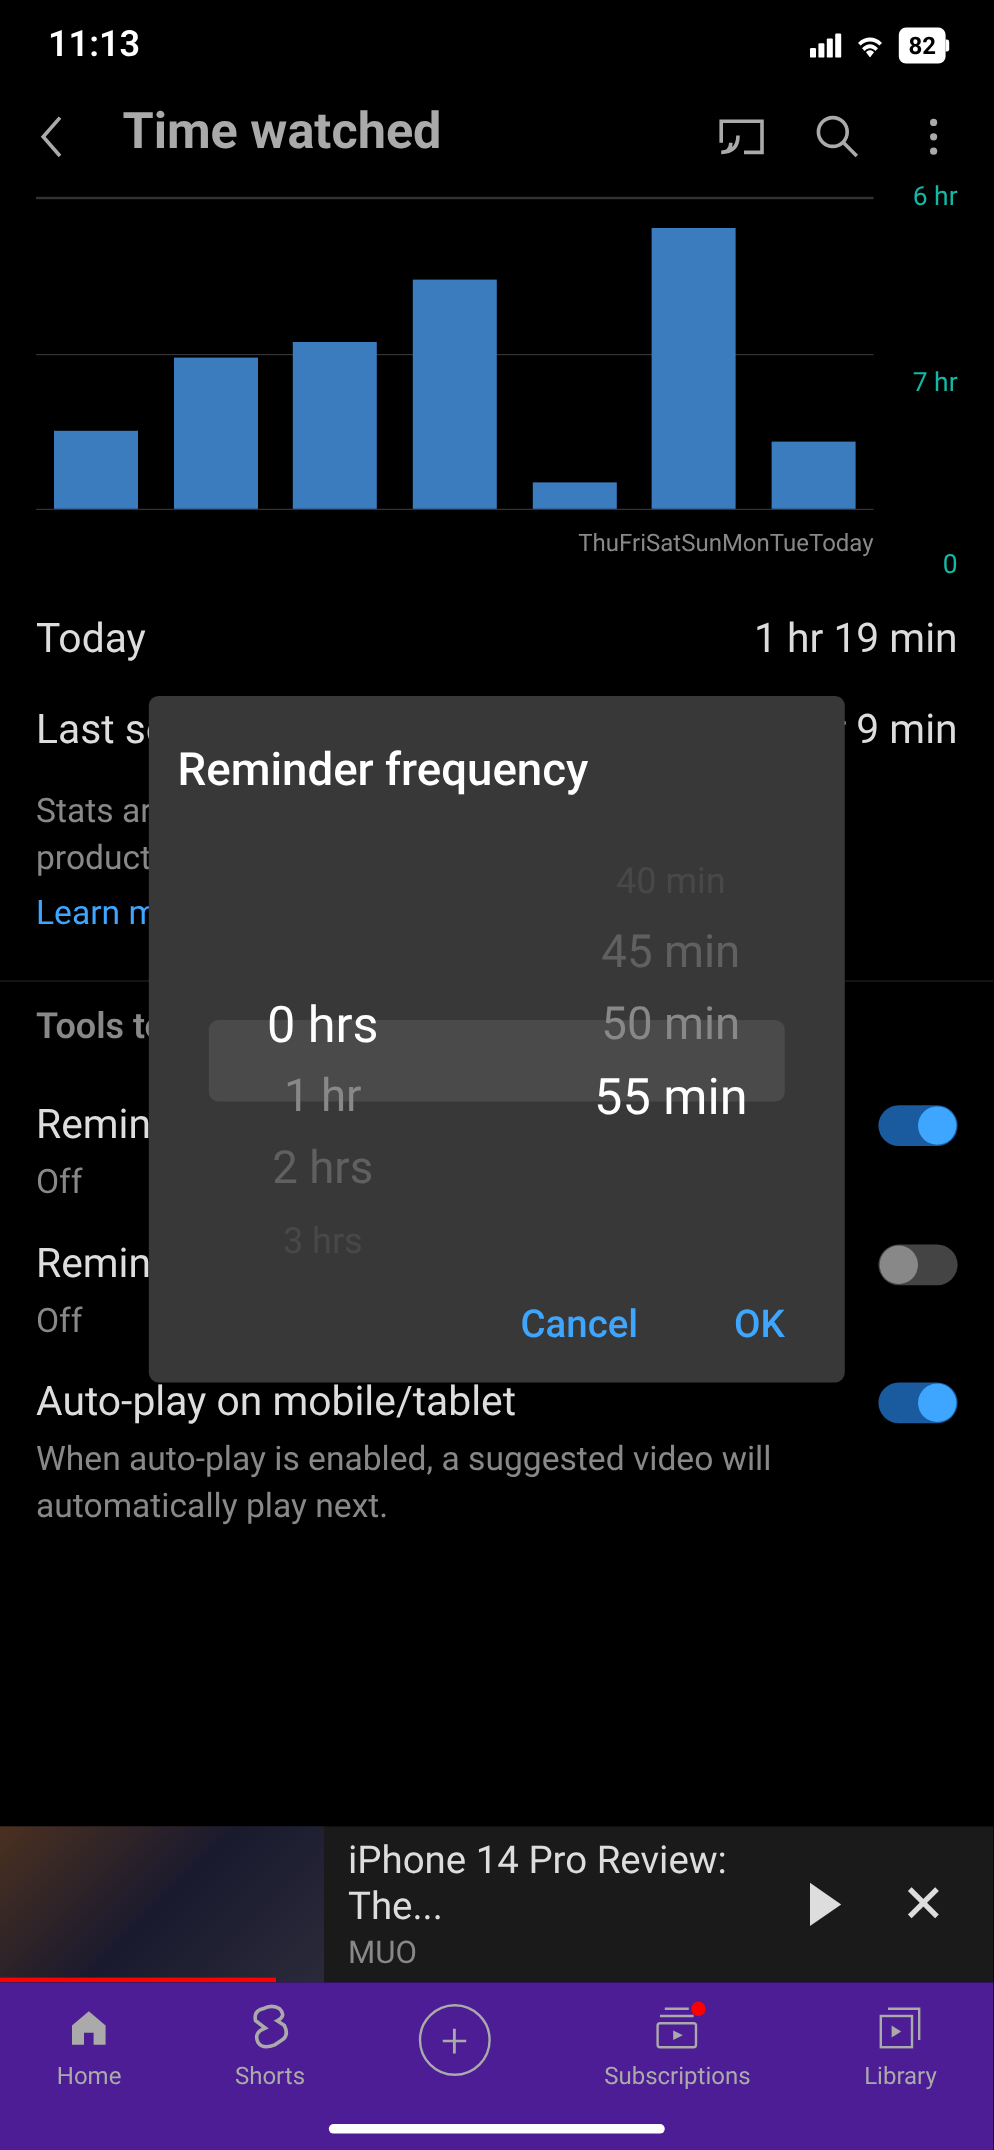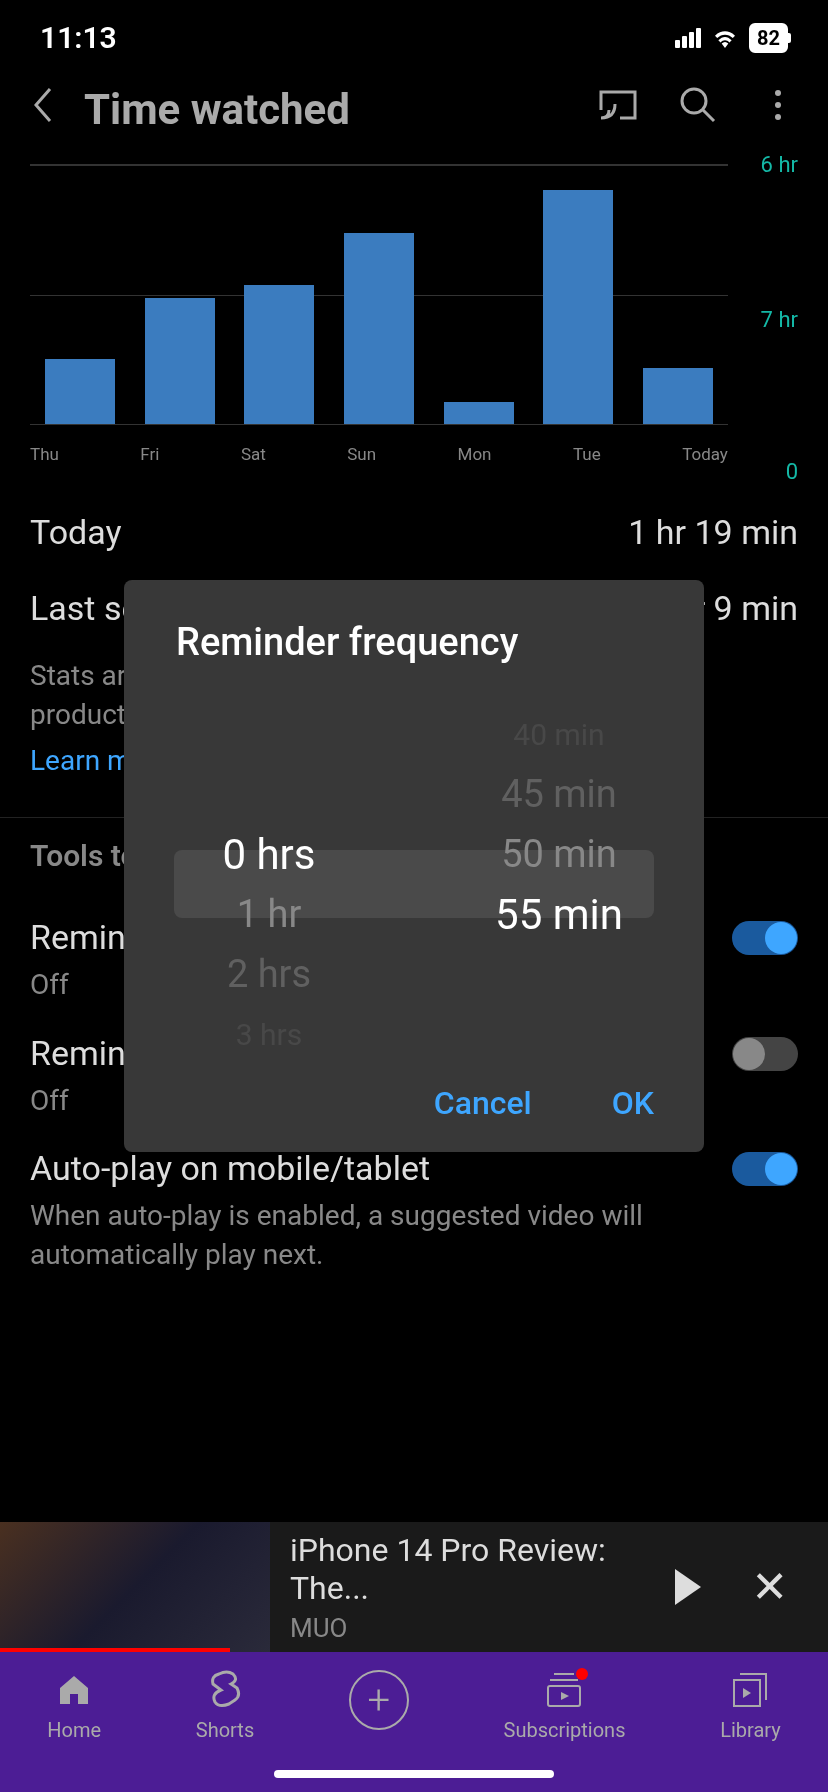--- a/index.html
+++ b/index.html
@@ -45,23 +45,23 @@
   top: 50%;
   transform: translateY(-50%);
   width: 3px;
   height: 10px;
   background: #fff;
   border-radius: 0 2px 2px 0;
 }
 
 .header {
   display: flex;
-  align-items: flex-start;
+  align-items: flex-end;
   padding: 20px 30px;
-  gap: 30px;
+  gap: 48px;
 }
 .back-arrow { width: 24px; height: 40px; cursor: pointer; }
 .header-title { font-size: 42px; font-weight: 700; color: #aaa; flex: 1; }
 .header-icons { display: flex; gap: 40px; align-items: center; }
 .icon-btn { width: 40px; height: 40px; display: flex; align-items: center; justify-content: center; cursor: pointer; }
 .more-dots { display: flex; flex-direction: column; gap: 6px; }
 .more-dots span { width: 6px; height: 6px; background: #aaa; border-radius: 50%; }
 
 .chart-area {
   position: relative;
@@ -94,23 +94,23 @@
   display: flex;
   justify-content: space-around;
   align-items: flex-end;
 }
 .chart-bar { width: 70px; background: #3b7cbf; }
 .chart-xlabels {
   position: absolute;
   left: 0; right: 70px;
   bottom: 10px;
   display: flex;
-  justify-content: space-between;
+  justify-content: flex-end;
   color: #888;
-  font-size: 17px;
+  font-size: 20px;
   margin-top: 32px;
 }
 
 .stats-row {
   display: flex;
   justify-content: space-between;
   padding: 18px 30px;
   font-size: 34px;
   color: #ddd;
 }
@@ -168,21 +168,21 @@
   position: absolute;
   top: 580px;
   width: 580px;
   background: #383838;
   border-radius: 8px;
   padding: 40px 0 20px;
 }
 .modal-title {
   font-size: 38px;
   font-weight: 500;
-  padding: 0 52px 40px;
+  padding: 0 24px 40px;
 }
 .picker-container {
   display: flex;
   justify-content: center;
   position: relative;
   height: 360px;
 }
 .picker-col {
   width: 50%;
   display: flex;

